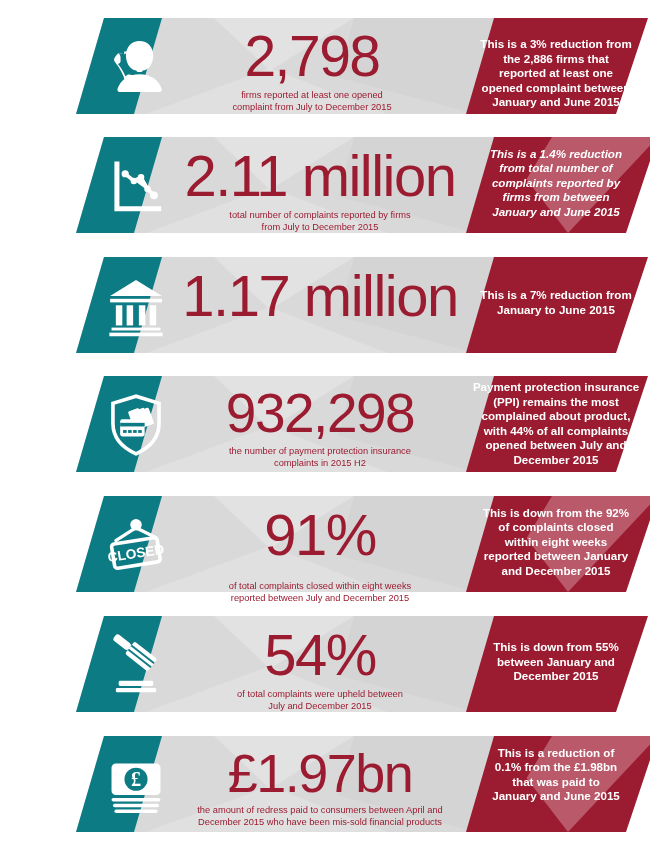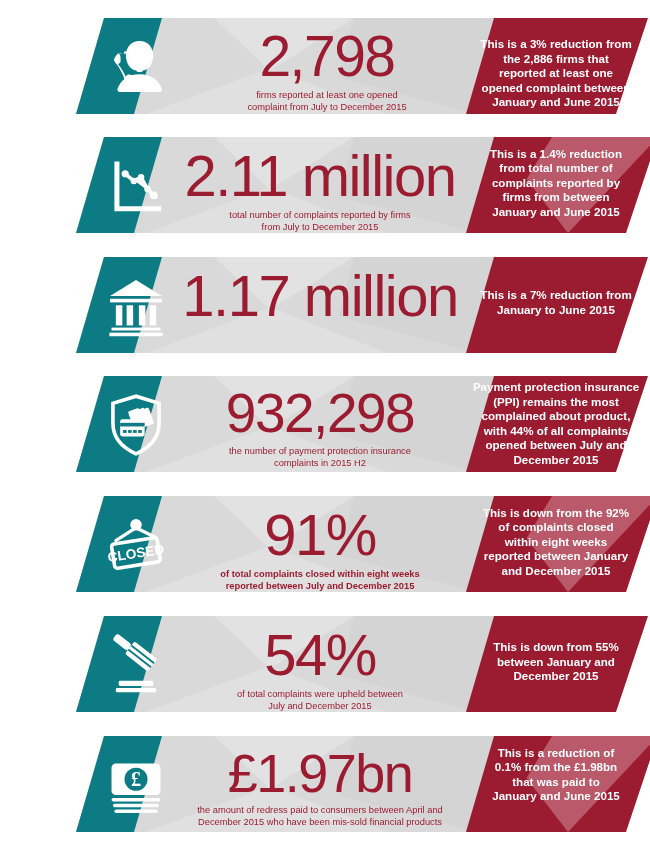--- a/index.html
+++ b/index.html
@@ -104,21 +104,21 @@
   </svg>
       <div class="overlay">
         <div class="icon-wrap" style="left: 100px; top: 13px;">
       <svg viewBox="0 0 100 100">
         <path fill="#ffffff" d="M55 14c-11 0-19 8.5-19 20 0 7 2.6 13.2 6.4 17 2.2 2.2 5.1 3.5 8.2 3.9 0 0 .1 2.1 2.4 2.1h4c2.3 0 2.4-2.1 2.4-2.1 3.1-.4 6-1.7 8.2-3.9C71.4 47.2 74 41 74 34c0-11.5-8-20-19-20z"></path>
         <path fill="#ffffff" d="M38.5 28.5c0-8 6.8-12.6 16.5-12.6S71.5 20.5 71.5 28.5c0 1.4-.2 2.8-.4 4.1-1.9-1.1-3.5-2.7-4-5-.3-1.3-1.6-2-2.8-1.6-3.1 1.1-7 1.7-11.3 1.7-4.6 0-8.8-.7-12-2-1.2-.5-2.6.2-2.9 1.5-.5 2.5-2.2 4.2-4.2 5.3-.2-1.3-.4-2.6-.4-4z"></path>
         <path fill="#ffffff" d="M55 60c-15.5 0-27 8.4-30.8 20.6-.6 2 .9 4.1 3 4.1h55.6c2.1 0 3.6-2.1 3-4.1C82 68.4 70.5 60 55 60z"></path>
         <path fill="#ffffff" d="M28.6 27.6c-2.7-1.8-6.3-1.2-8.3 1.4l-2.6 3.4c-1.6 2.1-1.5 5 .2 7 3.2 3.7 6.1 8 8.6 12.7 2.5 4.7 4.3 9.5 5.5 14.2.6 2.6 3.1 4.2 5.7 3.8l4.2-.7c3.2-.5 5.4-3.4 5-6.6l-.1-.6c-.3-2.3-2-4.2-4.3-4.7l-4.8-1.1c-1.5-.3-3 .2-4 1.3l-1.2 1.4c-1.3-3-2.9-6-4.7-9-1.8-3-3.8-5.7-5.9-8.1l1.6-.9c1.3-.7 2.1-2.1 2.1-3.6l-.1-5c0-2.3-1.2-4.4-3.2-5.5l-.5-.3z" transform="translate(3,4)"></path>
       </svg>
         </div>
-        <div class="stat-block" style="left: 167px; top: 4px; width: 320px;">
+        <div class="stat-block" style="left: 152px; top: 4px; width: 320px;">
           <div class="stat-number" style="font-size: 57px; margin-top: 6px;">2,798</div>
           <div class="stat-caption" style="margin-top: 4px;">
             <div>firms reported at least one opened</div>
             <div>complaint from July to December 2015</div>
           </div>
         </div>
         <div class="note-block" style="left: 462px; width: 188px; top: 19px;">
           <div>This is a 3% reduction from</div>
           <div>the 2,886 firms that</div>
           <div>reported at least one</div>
@@ -156,21 +156,21 @@
         <circle fill="#ffffff" cx="75" cy="63" r="5.5"></circle>
       </svg>
         </div>
         <div class="stat-block" style="left: 160px; top: 4px; width: 320px;">
           <div class="stat-number" style="font-size: 58px; margin-top: 6px;">2.11 million</div>
           <div class="stat-caption" style="margin-top: 4px;">
             <div>total number of complaints reported by firms</div>
             <div>from July to December 2015</div>
           </div>
         </div>
-        <div class="note-block" style="left: 462px; width: 188px; top: 9.5px;">
+        <div class="note-block" style="left: 462px; width: 188px; top: 9.5px; font-style: italic;">
           <div>This is a 1.4% reduction</div>
           <div>from total number of</div>
           <div>complaints reported by</div>
           <div>firms from between</div>
           <div>January and June 2015</div>
         </div>
       </div>
     </div>
     <div class="band" style="top: 257px;">
   <svg viewBox="0 0 650 104">
@@ -281,21 +281,21 @@
         <circle fill="#ffffff" cx="50" cy="22" r="8"></circle>
         <path d="M50 26L22 44M50 26l28 14" stroke="#ffffff" stroke-width="4.5" fill="none" stroke-linecap="round"></path>
         <g transform="rotate(-9 50 62)">
           <rect x="18" y="44" width="64" height="34" rx="4" fill="none" stroke="#ffffff" stroke-width="5"></rect>
           <text x="50" y="68" text-anchor="middle" font-family="Liberation Sans, sans-serif" font-size="19" font-weight="bold" fill="#ffffff">CLOSED</text>
         </g>
       </svg>
         </div>
         <div class="stat-block" style="left: 160px; top: 4px; width: 320px;">
           <div class="stat-number" style="font-size: 58px; margin-top: 6px;">91%</div>
-          <div class="stat-caption" style="margin-top: 4px; font-weight: bold;">
+          <div class="stat-caption" style="margin-top: 16px;">
             <div>of total complaints closed within eight weeks</div>
             <div>reported between July and December 2015</div>
           </div>
         </div>
         <div class="note-block" style="left: 462px; width: 188px; top: 9.5px;">
           <div>This is down from the 92%</div>
           <div>of complaints closed</div>
           <div>within eight weeks</div>
           <div>reported between January</div>
           <div>and December 2015</div>

